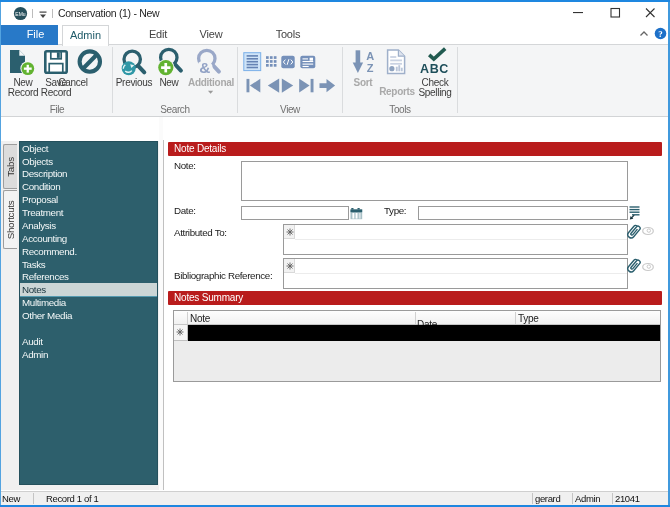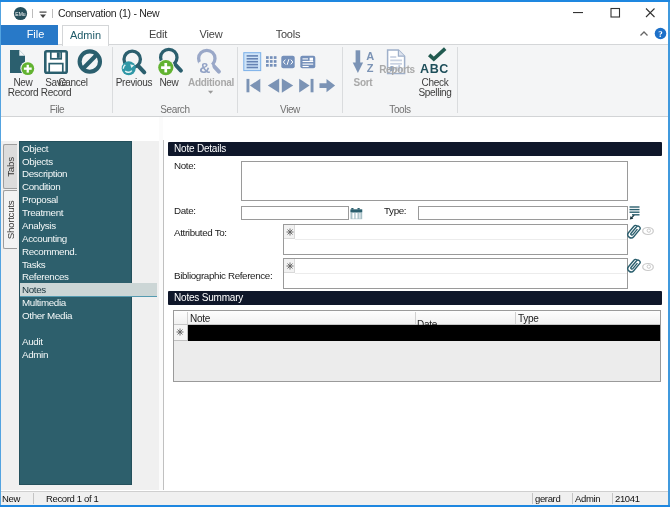--- a/index.html
+++ b/index.html
@@ -36,27 +36,27 @@
   #subbar { left:1px; top:117px; width:668px; height:24px; background:#f0f0f0; }
   #recbar { left:161px; top:0px; width:444px; height:22px; border:2px solid #1d4f5d; background:#e9ebec; border-radius:1px; }
   #recnum { left:609px; top:0px; width:56px; height:22px; border:2px solid #1d4f5d; background:#f5f6f7; border-radius:1px; font-size:11px; text-align:right; line-height:18px; padding-right:4px; color:#222; }
 
   
   #leftbg { left:1px; top:141px; width:161px; height:349px; background:#f0f0f0; }
   .vtab { left:3px; width:14px; border:1px solid #9d9d9d; border-right:none; border-radius:2px 0 0 2px; color:#333; }
   .vtab span { position:absolute; left:0.5px; top:50%; transform:translateY(-50%) rotate(180deg); writing-mode:vertical-rl; font-size:9.8px; letter-spacing:-0.3px; }
   #vtab1 { top:144px; height:45px; background:#dcdcdc; }
   #vtab2 { top:190px; height:59px; background:#f3f3f3; }
-  #sidepanel { left:19px; top:141px; width:113px; height:344px; background:#2d5f6c; border:1px solid #24505c; }
+  #sidepanel { left:19px; top:141px; width:139px; height:344px; background:#2d5f6c; border:1px solid #24505c; }
   .sitem { position:absolute; left:0px; width:137px; height:13px; color:#f4f8f8; font-size:9.8px; line-height:13px; padding-left:2px; letter-spacing:-0.35px; }
   .sitem.sel { background:#ccd6d6; color:#16323c; border-bottom:1px solid #549ab0; height:14px; }
 
   
   #form { left:163px; top:140px; width:503px; height:350px; background:#fff; border-left:1px solid #c0c0c0; }
-  .ghead { left:4px; width:494px; height:14px; background:#0f172a; color:#fff; font-size:10px; line-height:14px; padding-left:6px; letter-spacing:-0.2px; border-radius:1px; }
+  .ghead { left:4px; width:494px; height:14px; background:#b91c1c; color:#fff; font-size:10px; line-height:14px; padding-left:6px; letter-spacing:-0.2px; border-radius:1px; }
   .flabel { font-size:9.8px; color:#1a1a1a; letter-spacing:-0.35px; white-space:nowrap; }
   .tbox { border:1px solid #9a9a9a; background:#fff; }
   .gridbox { border:1px solid #9a9a9a; background:#fff; }
   .rowhdr { position:absolute; left:0; top:0; width:11px; height:14px; background:#f2f2f2; border-right:1px solid #d9d9d9; border-bottom:1px solid #d9d9d9; }
   .rowline { position:absolute; left:11px; top:14px; right:0; height:1px; background:#ececec; }
 
   
   #ntable { left:9px; top:169.5px; width:488px; height:72.5px; border:1px solid #9a9a9a; background:#ececec; }
   #thead { position:absolute; left:0; top:0; width:486px; height:14px; background:linear-gradient(#fdfdfd,#f1f1f1); border-bottom:1px solid #c6c6c6; }
   .csep { position:absolute; top:1px; width:1px; height:12px; background:#d0d0d0; }
@@ -226,21 +226,21 @@
   <path d="M429.2,54.8 L433.8,59 L445.2,48.6" fill="none" stroke="#215a50" stroke-width="3.6"></path>
   <text x="434.5" y="73.2" font-size="12.5" font-weight="bold" fill="#1d4e5a" text-anchor="middle" letter-spacing="0.6" font-family="Liberation Sans">ABC</text>
 </svg>
   <div class="abs blabel" style="left:-8px;top:33px;width:60px">New<br>Record</div>
   <div class="abs blabel" style="left:25px;top:33px;width:60px">Save<br>Record</div>
   <div class="abs blabel" style="left:42px;top:33px;width:60px">Cancel</div>
   <div class="abs blabel" style="left:103px;top:33px;width:60px">Previous</div>
   <div class="abs blabel" style="left:138px;top:33px;width:60px">New</div>
   <div class="abs blabel graylbl" style="left:180px;top:33px;width:60px">Additional</div>
   <div class="abs blabel graylbl" style="left:332px;top:33px;width:60px">Sort</div>
-  <div class="abs blabel graylbl" style="left:366px;top:20px;width:60px">Reports</div>
+  <div class="abs blabel graylbl" style="left:366px;top:42px;width:60px">Reports</div>
   <div class="abs blabel" style="left:403px;top:33px;width:62px">Check<br>Spelling</div>
   </div>
 
 
   <div class="abs" id="leftbg"></div>
   <div class="abs" style="left:159px;top:117px;width:4px;height:373px;background:#fbfbfb"></div>
   <div class="abs vtab" id="vtab1">
       <span>Tabs</span>
     </div>
   <div class="abs vtab" id="vtab2">

